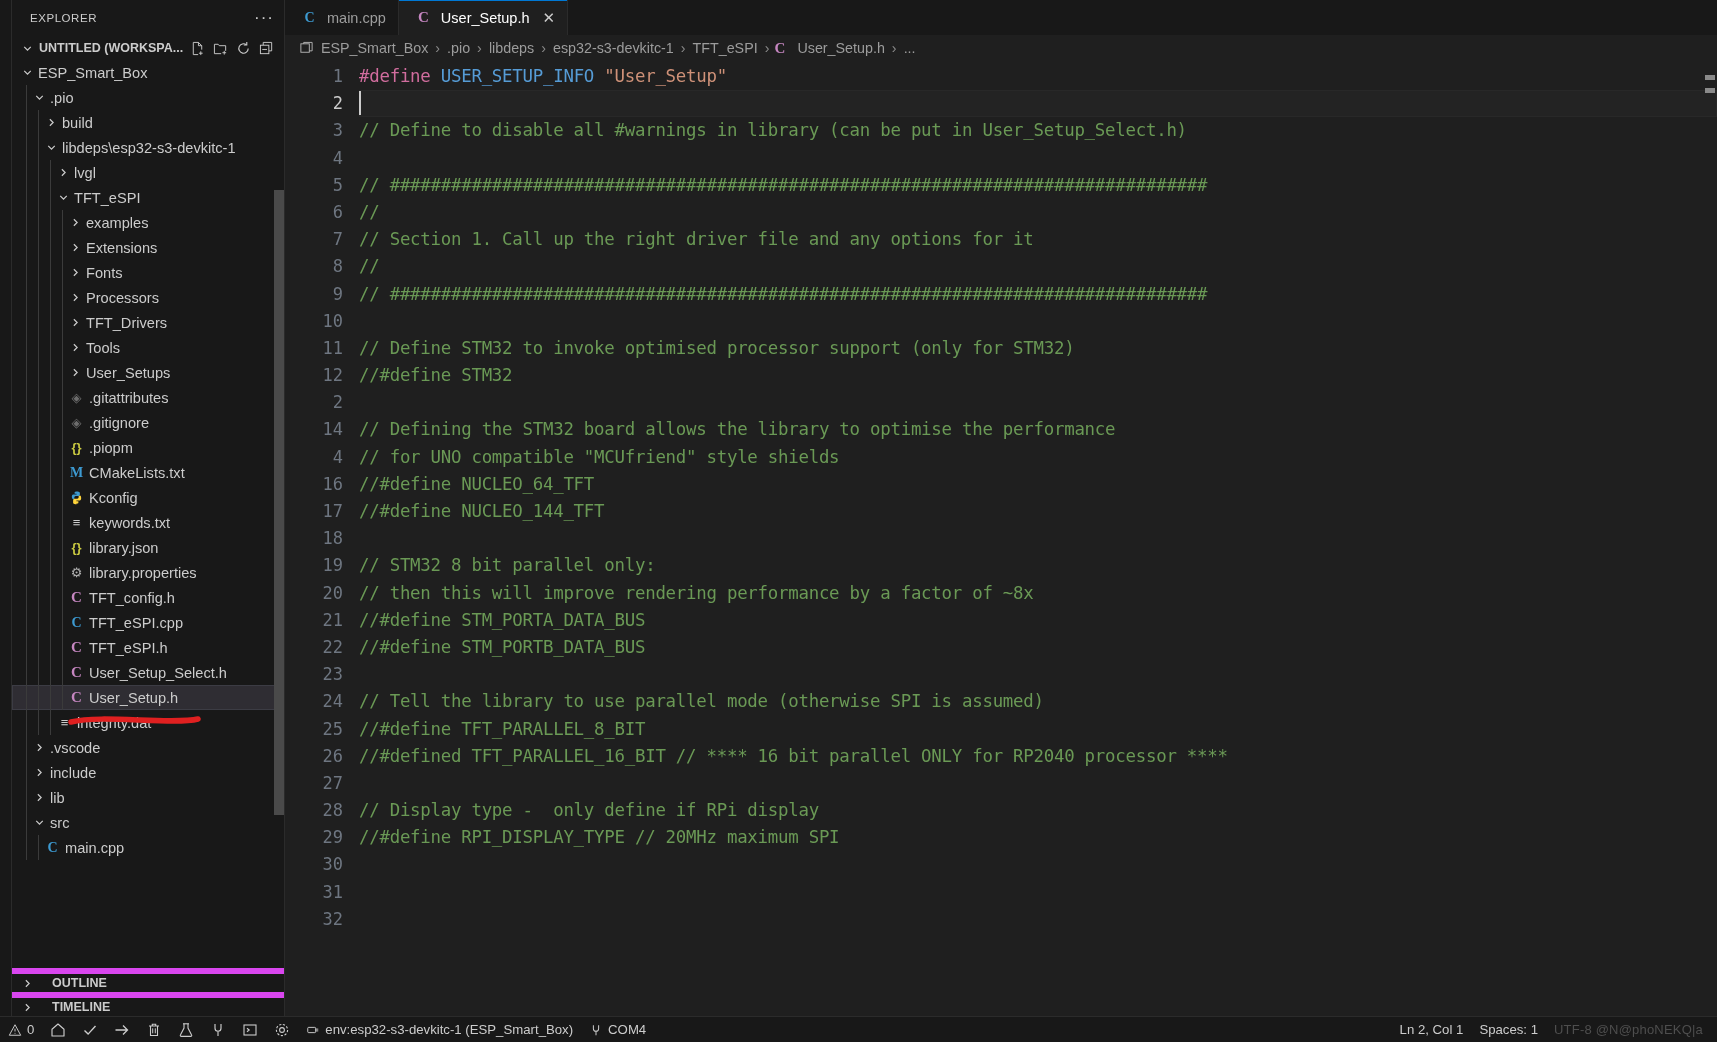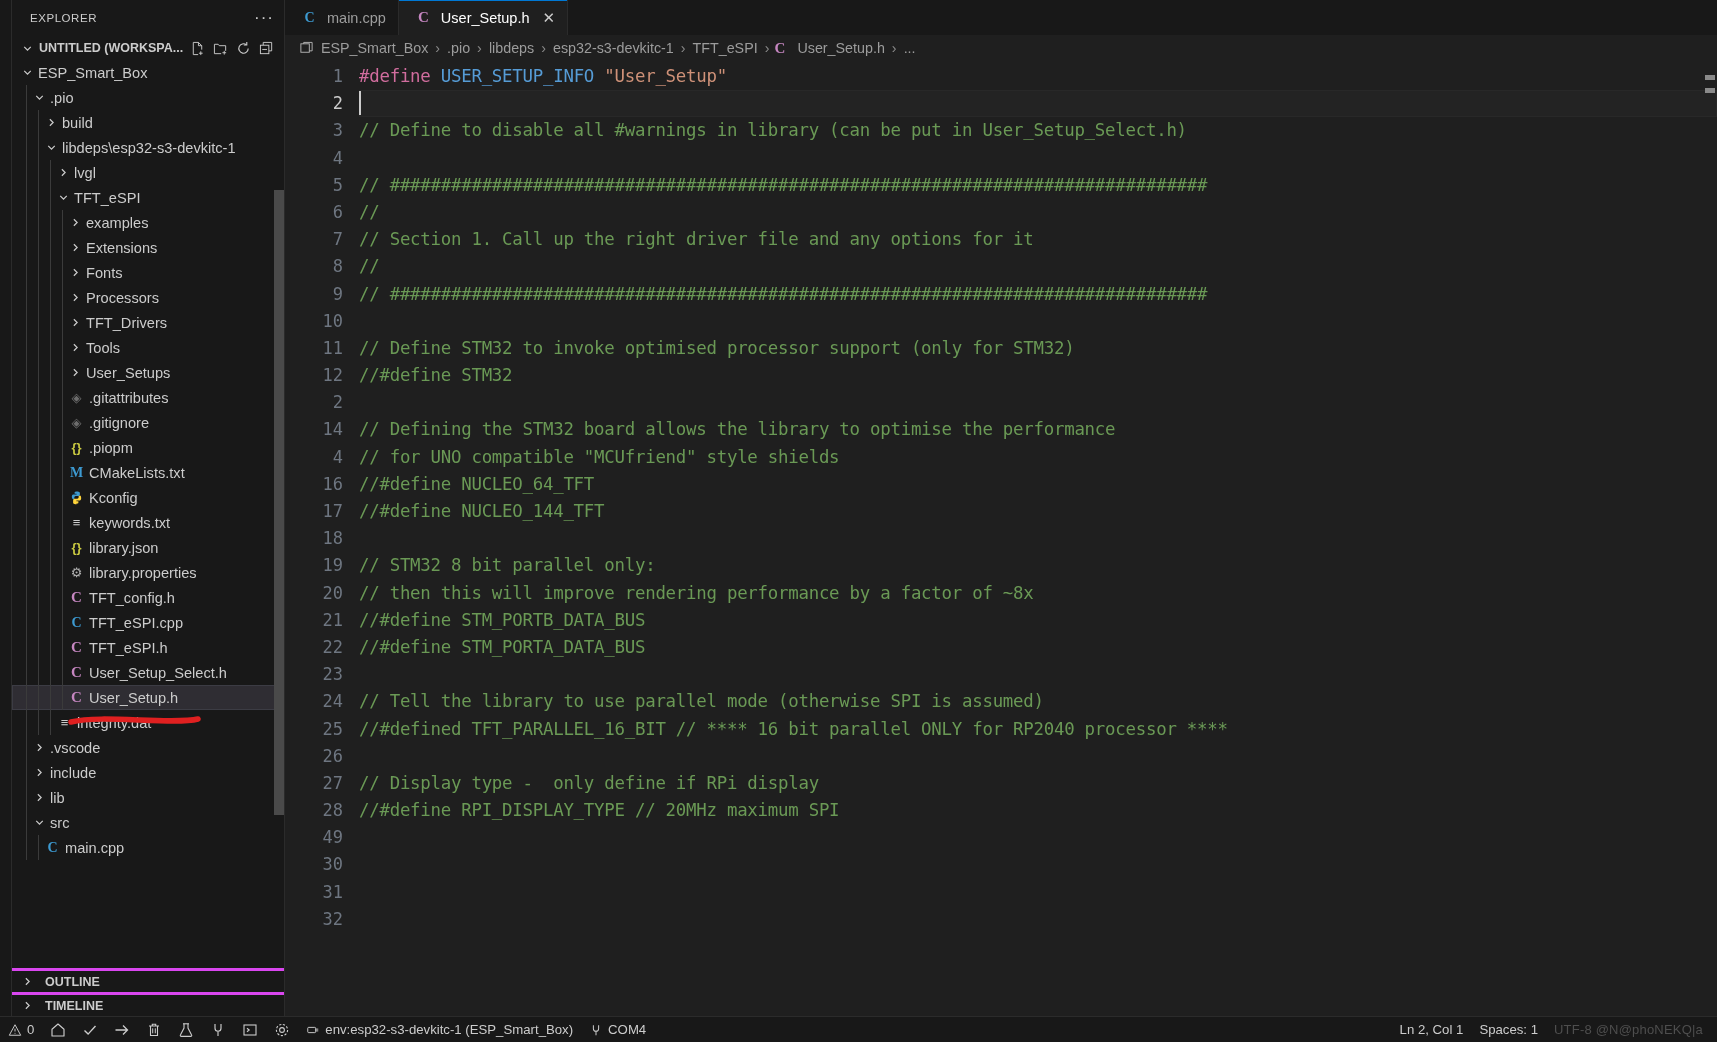--- a/index.html
+++ b/index.html
@@ -57,23 +57,23 @@
   .ic-c   { color: #c586c0; font-weight: bold; font-size: 15px; font-family: "Liberation Serif", serif; }
   .ic-cpp { color: #3d9ad1; font-weight: bold; font-size: 14px; font-family: "Liberation Serif", serif; }
   .ic-git { color: #6d6d6d; }
   .ic-json{ color: #cbcb41; font-weight: bold; font-size: 13px; }
   .ic-md  { color: #3d9ad1; font-weight: bold; font-size: 14px; font-family: "Liberation Serif", serif; }
   .ic-py  { color: #3d9ad1; }
   .ic-txt { color: #cccccc; }
   .ic-gear{ color: #b0b0b0; }
 
   .panel-hdr {
-    height: 24px; display: flex; align-items: center; gap: 9px;
+    height: 24px; display: flex; align-items: center; gap: 16px;
     color: #cccccc; font-size: 12.5px; font-weight: bold;
-    padding-left: 6px; border-top: 3px solid #d946ef;
+    padding-left: 6px; border-top: 6px solid #d946ef;
     background: #181818; cursor: pointer;
   }
 
   
   .annot { position: absolute; left: 56px; top: 714px; pointer-events: none; }
 
   
   .sb-scroll {
     position: absolute; right: 0px; top: 190px; width: 10px; height: 625px;
     background: #4a4a4a; border-radius: 0;
@@ -644,21 +644,21 @@
             <div class="gline">19</div>
             <div class="gline">20</div>
             <div class="gline">21</div>
             <div class="gline">22</div>
             <div class="gline">23</div>
             <div class="gline">24</div>
             <div class="gline">25</div>
             <div class="gline">26</div>
             <div class="gline">27</div>
             <div class="gline">28</div>
-            <div class="gline">49</div>
+            <div class="gline">29</div>
             <div class="gline">30</div>
             <div class="gline">31</div>
             <div class="gline">32</div>
           </div>
         <div class="code" id="code">
           <div class="caret"></div>
         <div class="cline"><span class="pp">#define </span><span class="id">USER_SETUP_INFO </span><span class="str">"User_Setup"</span></div>
             <div class="cline cur"><span class="cm"></span></div>
             <div class="cline"><span class="cm">// Define to disable all #warnings in library (can be put in User_Setup_Select.h)</span></div>
             <div class="cline"><span class="cm"></span></div>
@@ -671,24 +671,25 @@
             <div class="cline"><span class="cm">// Define STM32 to invoke optimised processor support (only for STM32)</span></div>
             <div class="cline"><span class="cm">//#define STM32</span></div>
             <div class="cline"><span class="cm"></span></div>
             <div class="cline"><span class="cm">// Defining the STM32 board allows the library to optimise the performance</span></div>
             <div class="cline"><span class="cm">// for UNO compatible "MCUfriend" style shields</span></div>
             <div class="cline"><span class="cm">//#define NUCLEO_64_TFT</span></div>
             <div class="cline"><span class="cm">//#define NUCLEO_144_TFT</span></div>
             <div class="cline"><span class="cm"></span></div>
             <div class="cline"><span class="cm">// STM32 8 bit parallel only:</span></div>
             <div class="cline"><span class="cm">// then this will improve rendering performance by a factor of ~8x</span></div>
+            <div class="cline"><span class="cm">//#define STM_PORTA_DATA_BUS</span></div>
             <div class="cline"><span class="cm">//#define STM_PORTB_DATA_BUS</span></div>
-            <div class="cline"><span class="cm">//#define STM_PORTA_DATA_BUS</span></div>
             <div class="cline"><span class="cm"></span></div>
             <div class="cline"><span class="cm">// Tell the library to use parallel mode (otherwise SPI is assumed)</span></div>
+            <div class="cline"><span class="cm">//#define TFT_PARALLEL_8_BIT</span></div>
             <div class="cline"><span class="cm">//#defined TFT_PARALLEL_16_BIT // **** 16 bit parallel ONLY for RP2040 processor ****</span></div>
             <div class="cline"><span class="cm"></span></div>
             <div class="cline"><span class="cm">// Display type -  only define if RPi display</span></div>
             <div class="cline"><span class="cm">//#define RPI_DISPLAY_TYPE // 20MHz maximum SPI</span></div>
             <div class="cline"><span class="cm"></span></div>
           </div>
         <div class="right-edge">
           <div class="re-mark" style="top:14px;"></div>
           <div class="re-mark" style="top:27px;"></div>
         </div>

